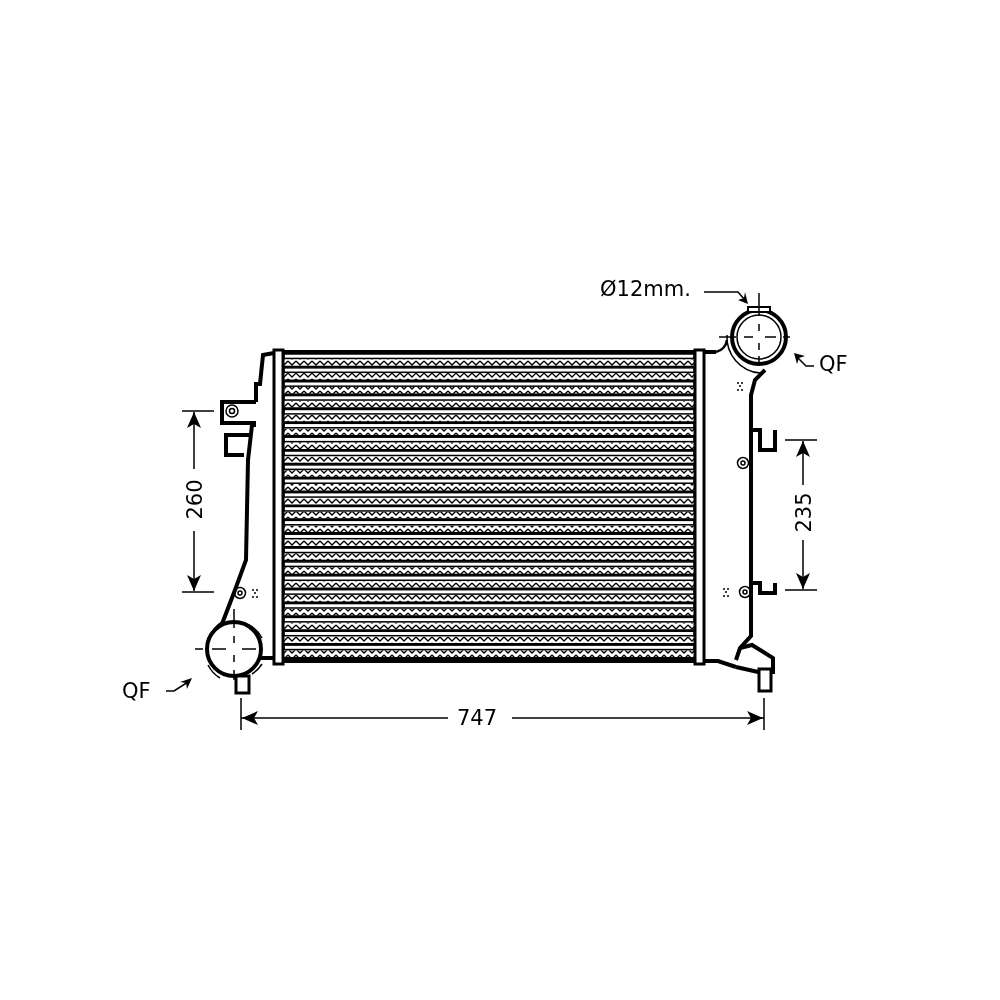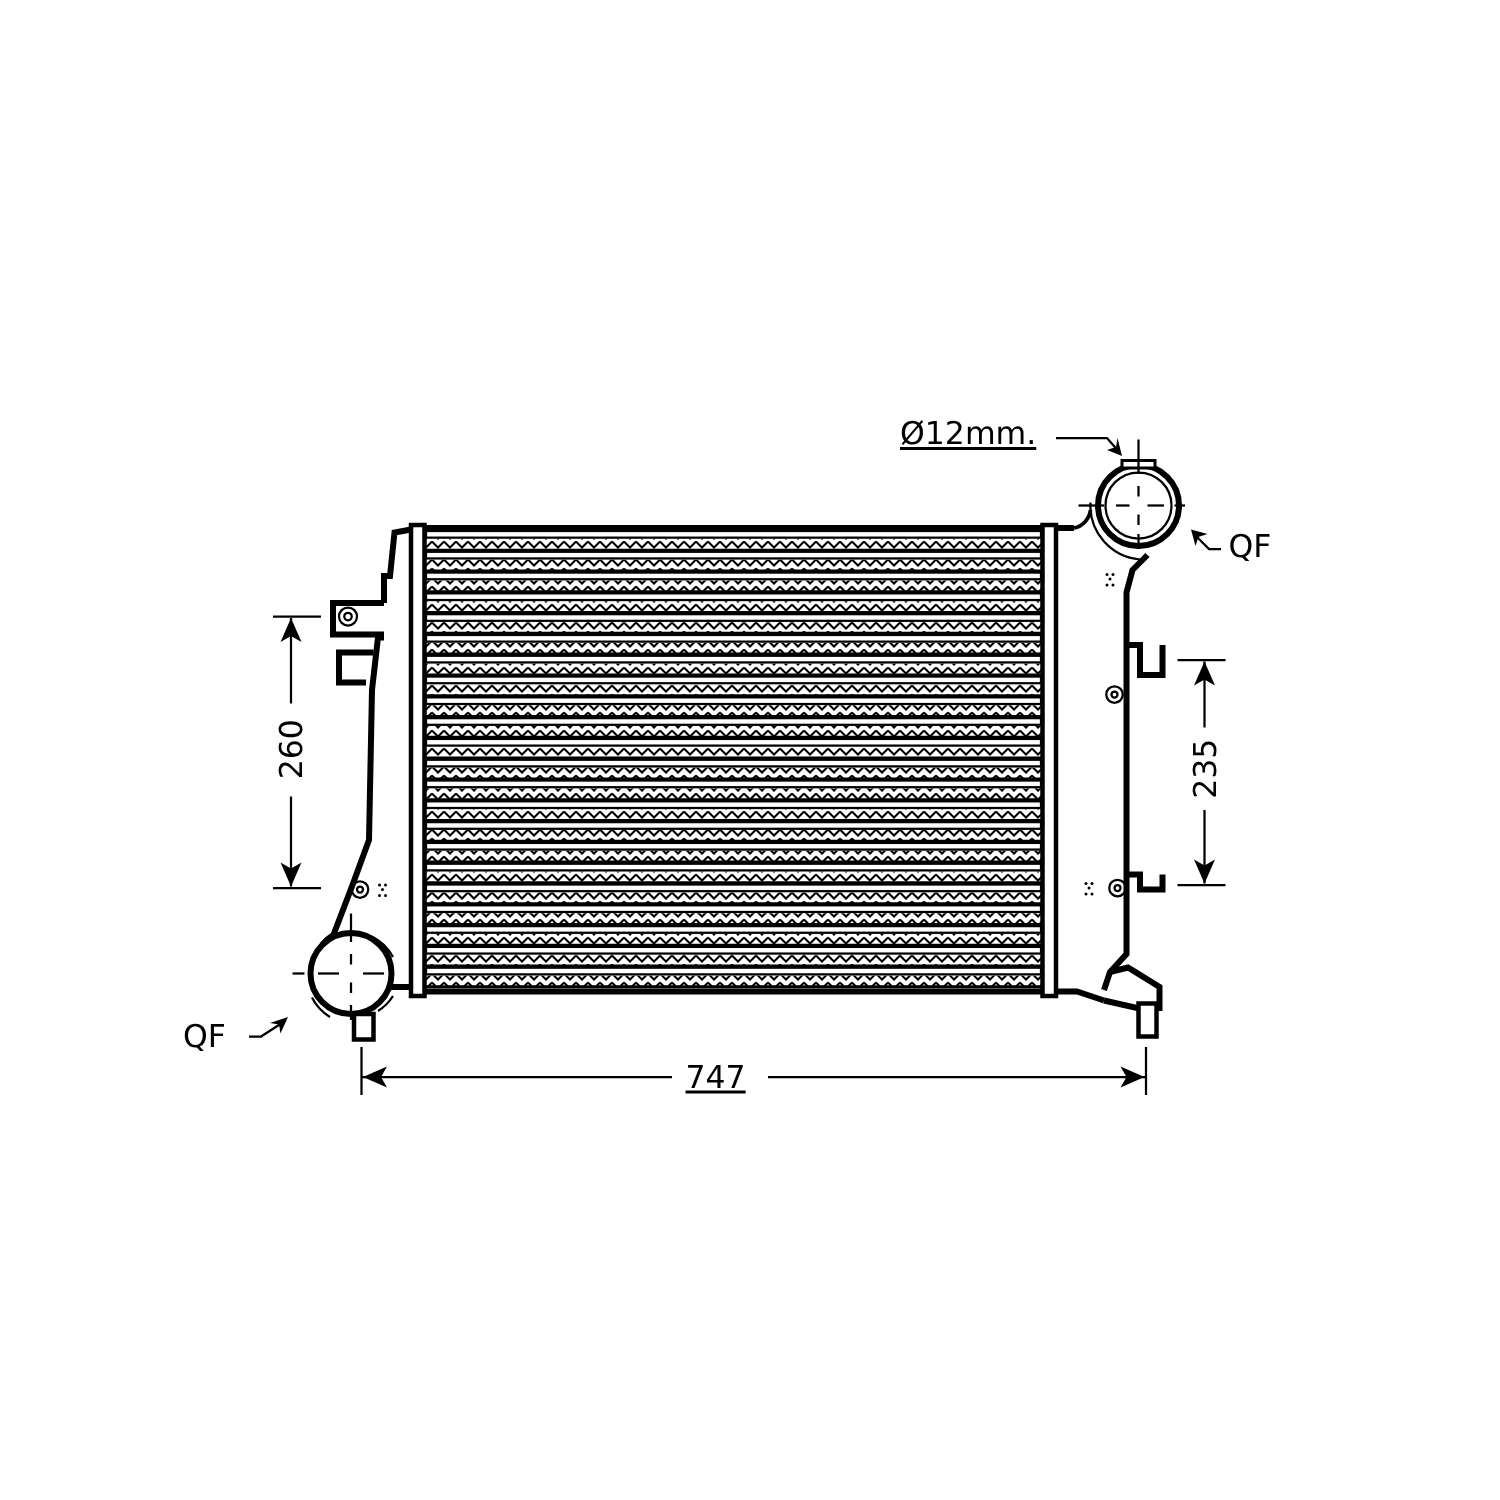--- a/index.html
+++ b/index.html
@@ -224,18 +224,18 @@
     <path class="thin" d="M814 366 L806 366 L797 357"></path>
     <path d="M794 353 L805 356 L799 358 L797 364 Z" fill="#000"></path>
   </g>
 
   <g>
     <path class="thin" d="M166 691 L174 691 L188 682"></path>
     <path d="M192 678 L187 689 L186 683 L180 682 Z" fill="#000"></path>
   </g>
 </svg>
 
-<div class="lbl" style="left:600px; top:279px;text-decoration:underline;">Ø12mm.</div>
+<div class="lbl" style="left:600px; top:279px;">Ø12mm.</div>
 <div class="lbl" style="left:819px; top:354px;">QF</div>
 <div class="lbl" style="left:122px; top:681px;">QF</div>
-<div class="lbl" style="left:457px; top:708px;text-decoration:underline;">747</div>
+<div class="lbl" style="left:457px; top:708px;">747</div>
 <div class="lbl lbl-v" style="left:175px; top:489px;">260</div>
 <div class="lbl lbl-v" style="left:784px; top:502px;">235</div>
 
 </body></html>

